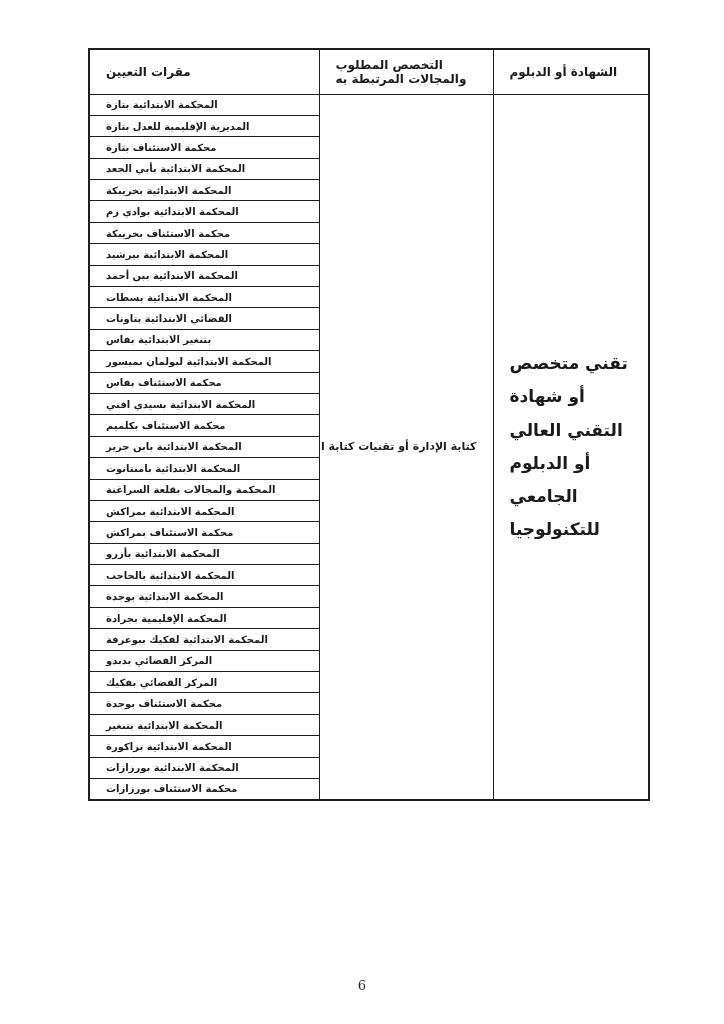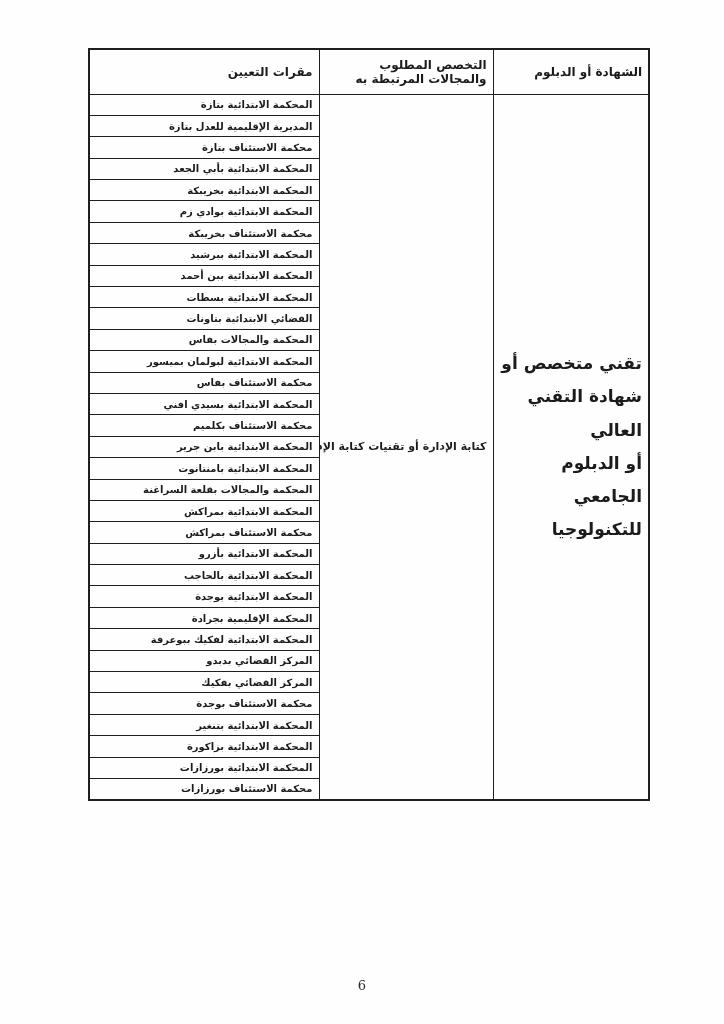--- a/index.html
+++ b/index.html
@@ -18,24 +18,24 @@
   table.main-table {
     position: absolute;
     left: 88px; top: 48px;
     width: 560px;
     border-collapse: collapse;
     direction: rtl;
     table-layout: fixed;
   }
   table.main-table th, table.main-table td {
     border: 1px solid #1f1f1f;
-    text-align: right;
+    text-align: left;
     vertical-align: middle;
     font-weight: bold;
-    padding: 0 6px;
+    padding: 0 16px;
     box-sizing: border-box;
   }
   table.main-table { border: 2px solid #1f1f1f; }
   col.col-degree { width: 156px; }
   col.col-spec   { width: 174px; }
   col.col-loc    { width: 230px; }
   th.header-cell {
     height: 45px;
     font-size: 12px;
     border-bottom: 2px solid #1f1f1f;
@@ -118,21 +118,21 @@
         <tr>
           <td class="loc-cell">المحكمة الابتدائية ببن أحمد</td>
         </tr>
         <tr>
           <td class="loc-cell">المحكمة الابتدائية بسطات</td>
         </tr>
         <tr>
           <td class="loc-cell">القضائي الابتدائية بتاونات</td>
         </tr>
         <tr>
-          <td class="loc-cell">المحكمة والمجالات بفاس</td>
+          <td class="loc-cell">بتنغير الابتدائية بفاس</td>
         </tr>
         <tr>
           <td class="loc-cell">المحكمة الابتدائية لبولمان بميسور</td>
         </tr>
         <tr>
           <td class="loc-cell">محكمة الاستئناف بفاس</td>
         </tr>
         <tr>
           <td class="loc-cell">المحكمة الابتدائية بسيدي افني</td>
         </tr>

